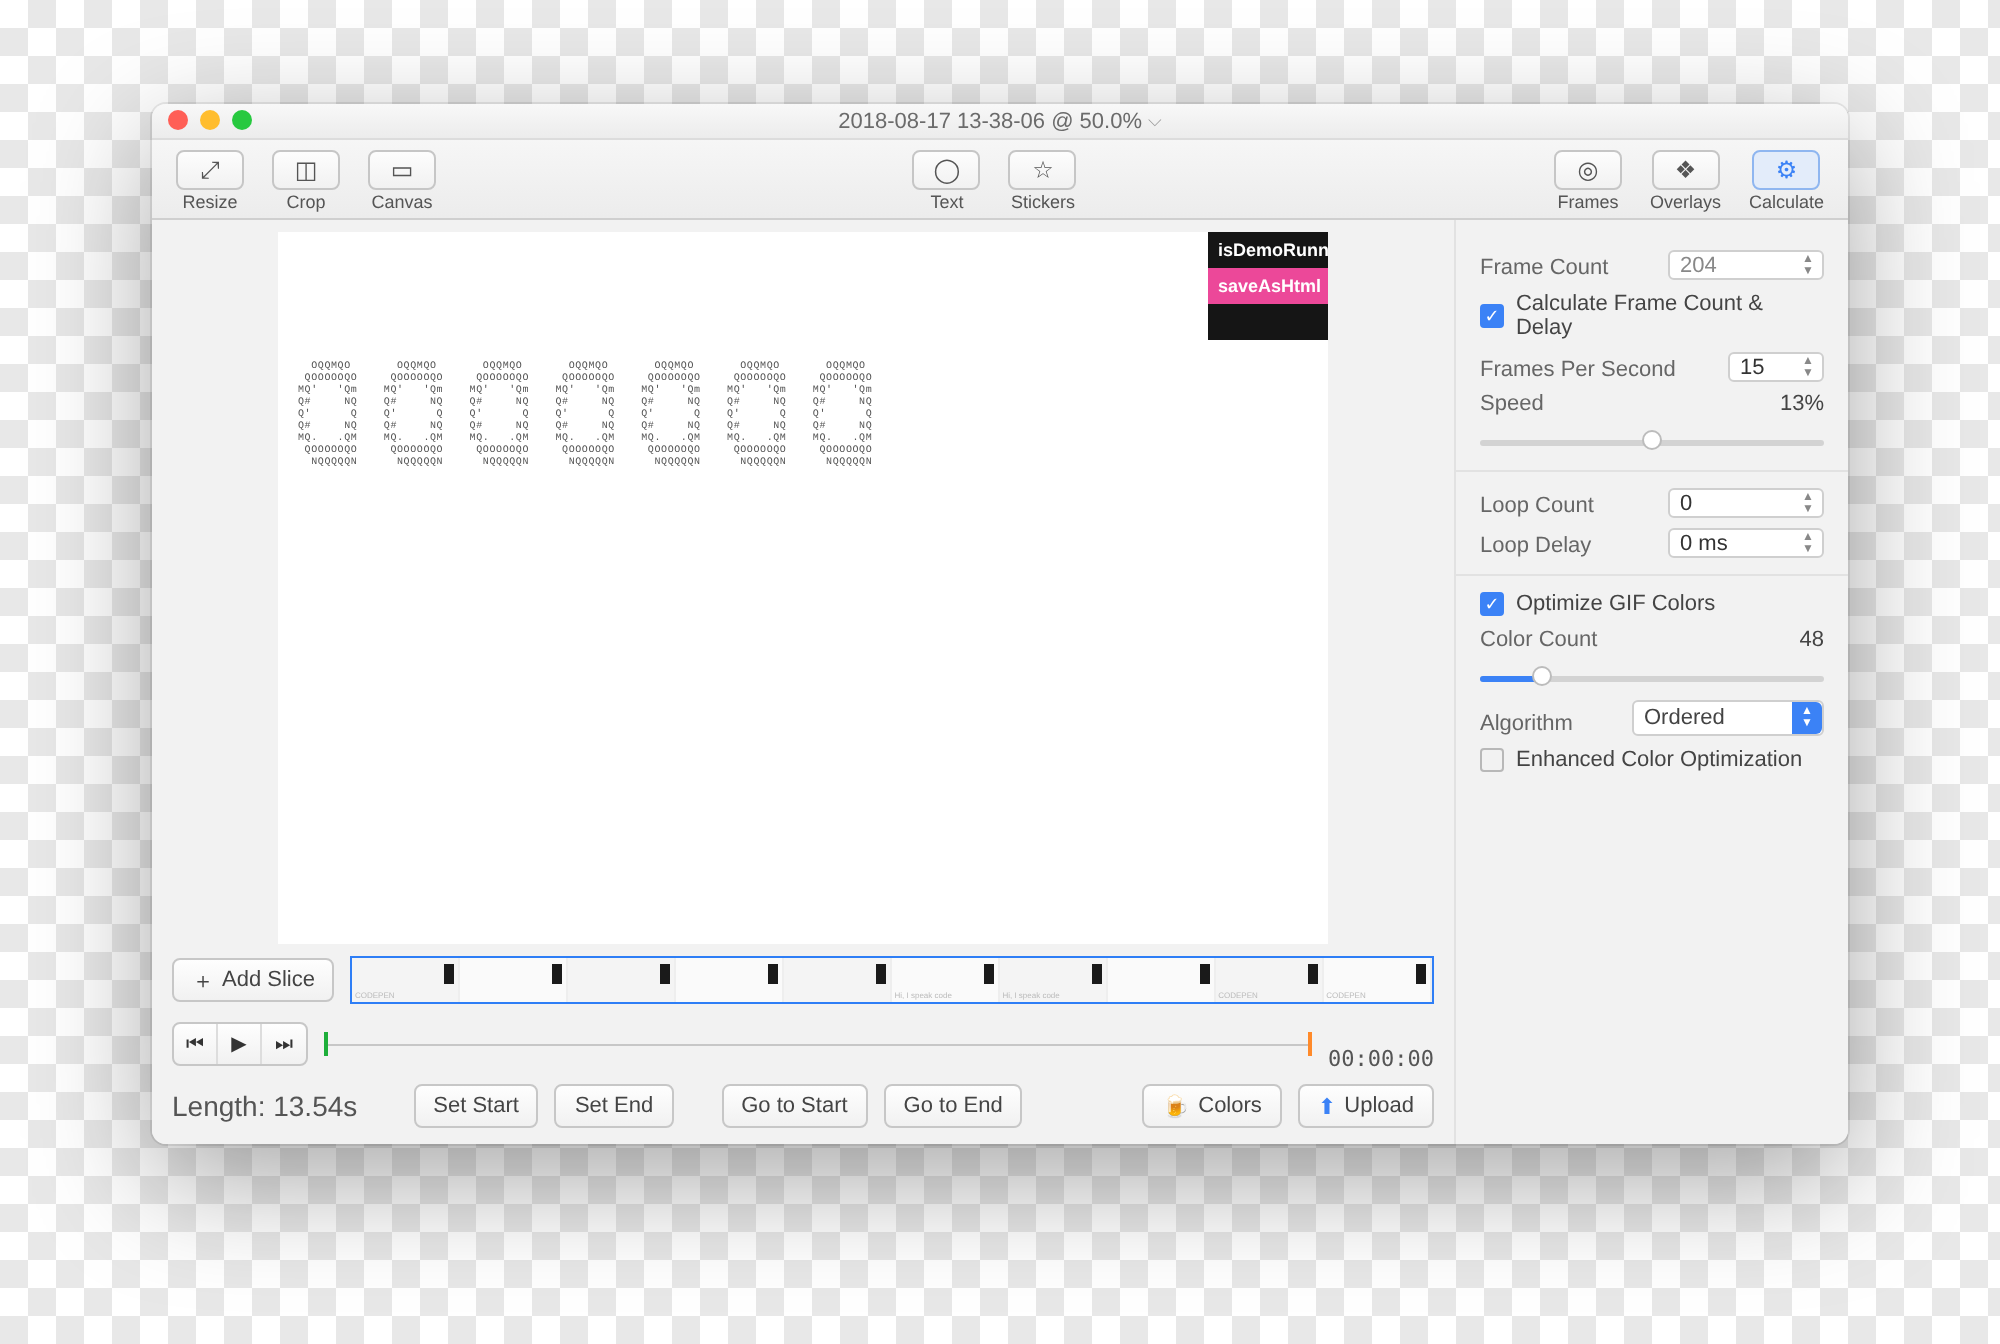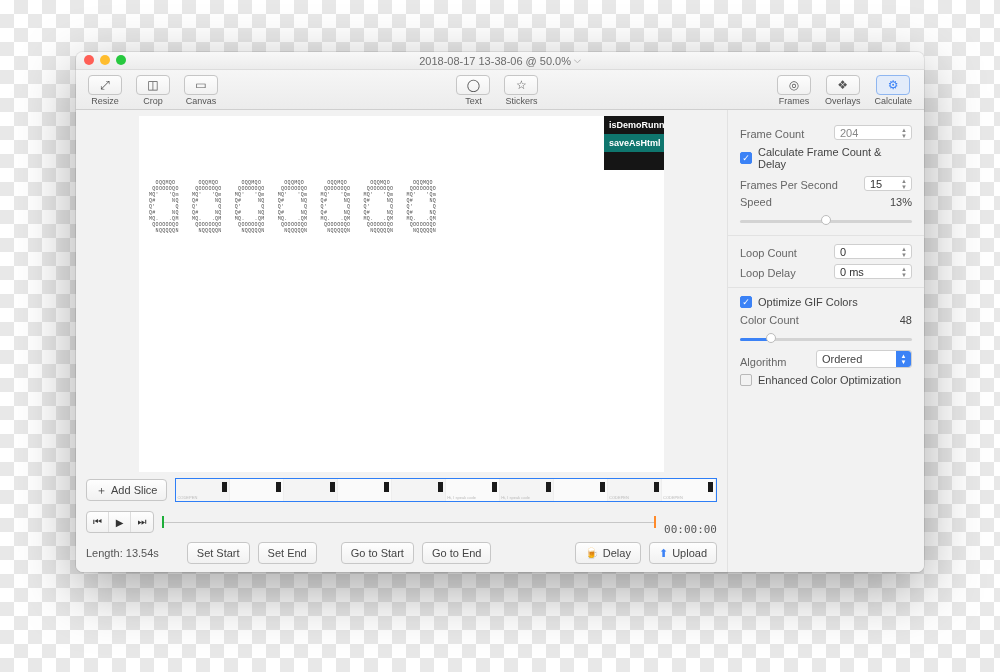--- a/index.html
+++ b/index.html
@@ -130,21 +130,21 @@
   .playctrls .pc { width:22px; height:20px; display:flex; align-items:center; justify-content:center; border-right:1px solid #ddd; font-size:10px;}
   .playctrls .pc:last-child{border-right:none;}
   .scrub { flex:1; height:20px; position:relative; }
   .scrubline { position:absolute; left:0; right:0; top:50%; height:1px; background:#c7c7c7; }
   .scrubhandle { position:absolute; left:0; top:4px; width:2px; height:12px; background:#1eae3a; }
   .scrubend { position:absolute; right:0; top:4px; width:2px; height:12px; background:#ff8a2a; }
   .timecode { font-family: Menlo, monospace; font-size:11px; color:#555;margin-top:15px; }
   
   .bottomrow { display:flex; align-items:center; gap:8px; }
   .bottomrow .spacer{flex:1;}
-  .lengthlbl{ font-size:11px; color:#555; }
+  .lengthlbl{ font-size:14px; color:#555; }
   
   .rp-row { display:flex; align-items:flex-end; justify-content:space-between; margin:5px 0; gap:6px;}
   .rp-row label{ color:#666; flex-shrink:0;}
   .numfield {
     flex:1; max-width:78px; height:15px;
     border:1px solid #cfcfcf; border-radius:3px; background:#fff;
     display:flex; align-items:center;
     padding:0 5px; font-size:11px; color:#888;
     position:relative;
   }
@@ -238,21 +238,21 @@
       <span>Calculate</span>
     </div>
   </div>
 
   <div class="body">
     <div class="leftpane">
       <div class="canvaswrap">
         <div class="canvas">
           <div class="badge-stack">
             <div style="background:#151515">isDemoRunn</div>
-            <div style="background:#0f766e">saveAsHtml</div>
+            <div style="background:#ec4899">saveAsHtml</div>
             <div style="background:#151515; height:18px"></div>
           </div>
           <pre class="ascii" id="ascii">  OQQMQO       OQQMQO       OQQMQO       OQQMQO       OQQMQO       OQQMQO       OQQMQO   
  QOOOOOQO     QOOOOOQO     QOOOOOQO     QOOOOOQO     QOOOOOQO     QOOOOOQO     QOOOOOQO  
 MQ'   'Qm    MQ'   'Qm    MQ'   'Qm    MQ'   'Qm    MQ'   'Qm    MQ'   'Qm    MQ'   'Qm  
 Q#     NQ    Q#     NQ    Q#     NQ    Q#     NQ    Q#     NQ    Q#     NQ    Q#     NQ  
 Q'      Q    Q'      Q    Q'      Q    Q'      Q    Q'      Q    Q'      Q    Q'      Q  
 Q#     NQ    Q#     NQ    Q#     NQ    Q#     NQ    Q#     NQ    Q#     NQ    Q#     NQ  
 MQ.   .QM    MQ.   .QM    MQ.   .QM    MQ.   .QM    MQ.   .QM    MQ.   .QM    MQ.   .QM  
  QOOOOOQO     QOOOOOQO     QOOOOOQO     QOOOOOQO     QOOOOOQO     QOOOOOQO     QOOOOOQO  
@@ -326,21 +326,21 @@
         </span>
         <div style="width:12px"></div>
         <div class="pillbtn">Set Start</div>
         <div class="pillbtn">Set End</div>
         <div style="width:8px"></div>
         <div class="pillbtn">Go to Start</div>
         <div class="pillbtn">Go to End</div>
         <div class="spacer"></div>
         <div class="pillbtn">
           <span>🍺</span>
-          <span>Delay</span>
+          <span>Colors</span>
         </div>
         <div class="pillbtn">
           <span style="color:#3b82f6">⬆</span>
           <span>Upload</span>
         </div>
       </div>
     </div>
 
     <div class="rightpane">
       <div class="rp-row">

